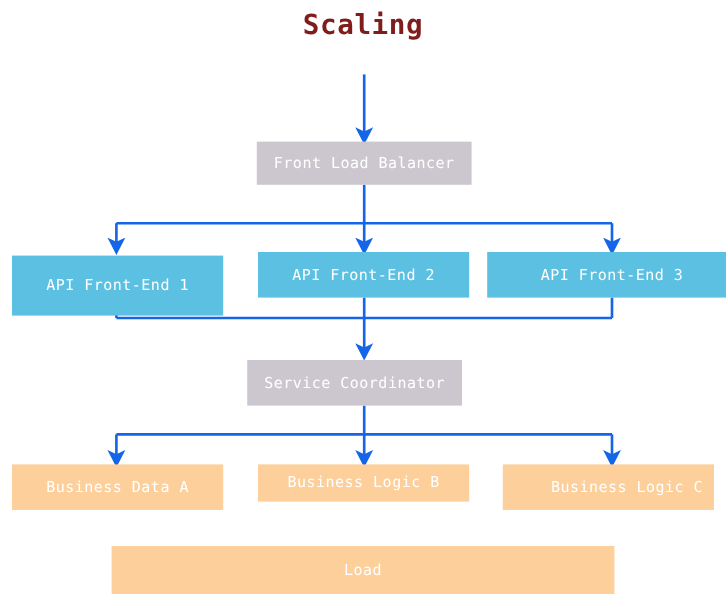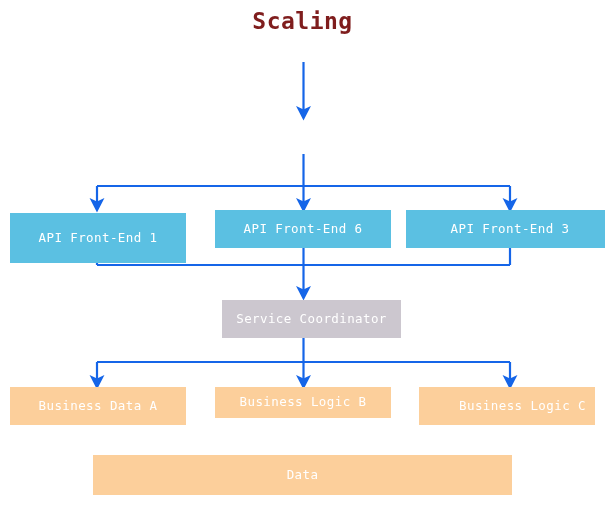--- a/index.html
+++ b/index.html
@@ -101,30 +101,31 @@
 
     <g>
       <line x1="303.5" y1="338" x2="303.5" y2="362" stroke="#1565e8" stroke-width="2.2"></line>
       <line x1="97" y1="362" x2="510" y2="362" stroke="#1565e8" stroke-width="2.2"></line>
       <line x1="97" y1="362" x2="97" y2="382" stroke="#1565e8" stroke-width="2.2" marker-end="url(#arrowhead)"></line>
       <line x1="303.5" y1="362" x2="303.5" y2="382" stroke="#1565e8" stroke-width="2.2" marker-end="url(#arrowhead)"></line>
       <line x1="510" y1="362" x2="510" y2="382" stroke="#1565e8" stroke-width="2.2" marker-end="url(#arrowhead)"></line>
     </g>
   </svg>
 
+  <div class="node gray" style="left:214px; top:118px; width:179px; height:36px;">Front Load Balancer</div>
 
   <div class="node blue" style="left:10px; top:213px; width:176px; height:50px;">API Front-End 1</div>
 
-  <div class="node blue" style="left:215px; top:210px; width:176px; height:38px;">API Front-End 6</div>
+  <div class="node blue" style="left:215px; top:210px; width:176px; height:38px;">API Front-End 2</div>
 
   <div class="node blue" style="left:406px; top:210px; width:208px; height:38px;">API Front-End 3</div>
 
-  <div class="node gray" style="left:222px; top:300px; width:179px; height:38px;">Service Coordinator</div>
+  <div class="node gray" style="left:206px; top:300px; width:179px; height:38px;">Service Coordinator</div>
 
   <div class="node orange" style="left:10px; top:387px; width:176px; height:38px;">Business Data A</div>
 
   <div class="node orange" style="left:215px; top:387px; width:176px; height:31px;">Business Logic B</div>
 
   <div class="node orange" style="left:419px; top:387px; width:176px; height:38px;padding-left:31px;">Business Logic C</div>
 
-  <div class="node orange" style="left:93px; top:455px; width:419px; height:40px;">Data</div>
+  <div class="node orange" style="left:93px; top:455px; width:419px; height:40px;">Load</div>
 
 </div>
 
 </body></html>

